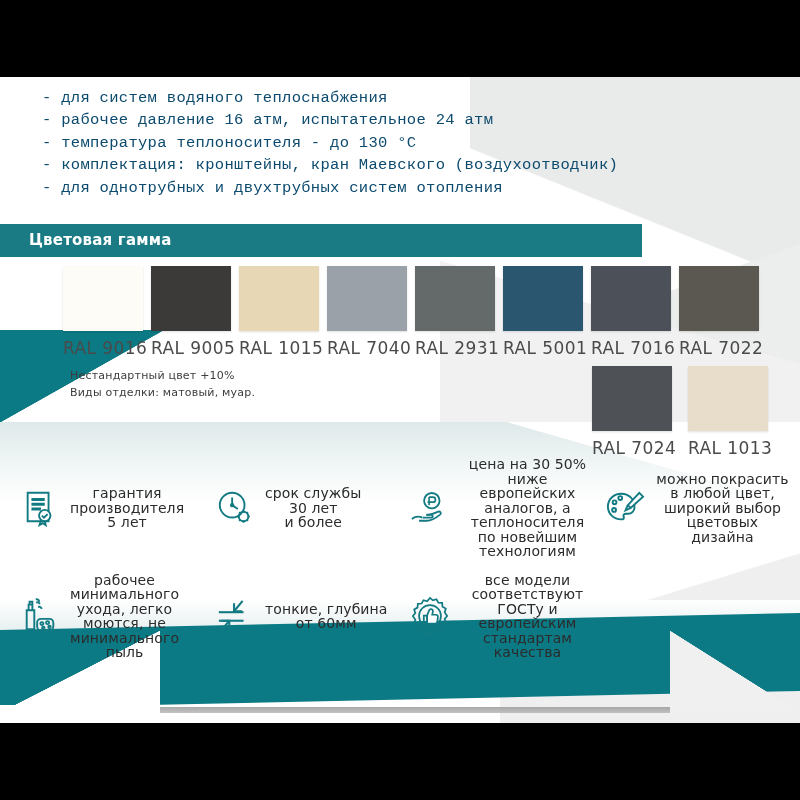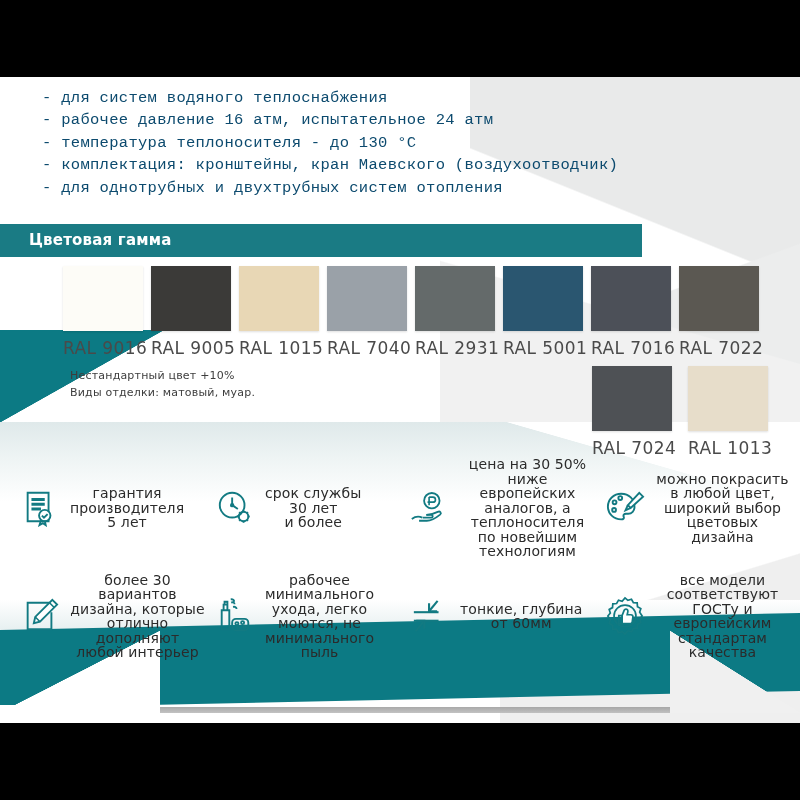--- a/index.html
+++ b/index.html
@@ -309,37 +309,20 @@
         </div>
         <div class="ftext">
           <div>можно покрасить</div>
           <div>в любой цвет,</div>
           <div>широкий выбор</div>
           <div>цветовых дизайна</div>
         </div>
       </div>
       <div class="feature feature-row2">
         <div class="fic">
-          <svg width="38" height="38" viewBox="0 0 40 40" fill="none" stroke="#127a82" stroke-width="2">
-      <path d="M30 6H7v28h25V16"></path>
-      <path d="M33 3l5 5-18 18-6.5 1.5L15 21z" fill="#fff"></path>
-      <path d="M30 6l5 5" stroke-width="1.6"></path>
-      <path d="M15 21l5 5" stroke-width="1.6"></path>
-    </svg>
-        </div>
-        <div class="ftext">
-          <div>более 30</div>
-          <div>вариантов</div>
-          <div>дизайна, которые</div>
-          <div>отлично дополняют</div>
-          <div>любой интерьер</div>
-        </div>
-      </div>
-      <div class="feature feature-row2">
-        <div class="fic">
           <svg width="40" height="38" viewBox="0 0 42 40" fill="none" stroke="#127a82" stroke-width="2">
       <path d="M7 14h8v20H7z"></path>
       <path d="M9 14V8h4v6M10 5h3v3h-3z"></path>
       <path d="M17 6c2-1 3.5 0 3.5 1.5M19 10.5c2.2-.6 3.6.6 3.6 2M16.5 2.5c2.3-.4 3.6 1 3.6 2.4"></path>
       <rect x="18" y="23" width="17" height="12" rx="4"></rect>
       <circle cx="23" cy="28" r="1.6"></circle>
       <circle cx="29" cy="27" r="1.6"></circle>
       <circle cx="31" cy="31.5" r="1.3"></circle>
       <circle cx="24.5" cy="32.5" r="1.3"></circle>
     </svg>

